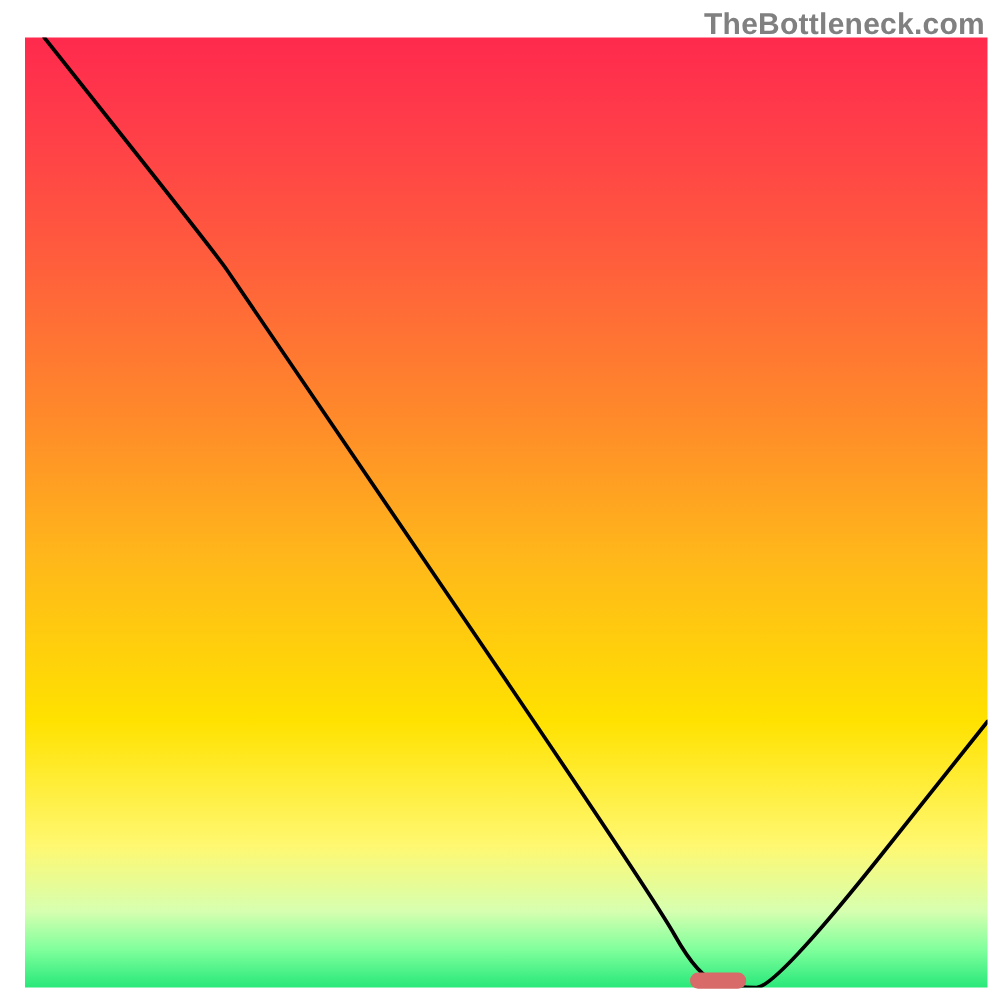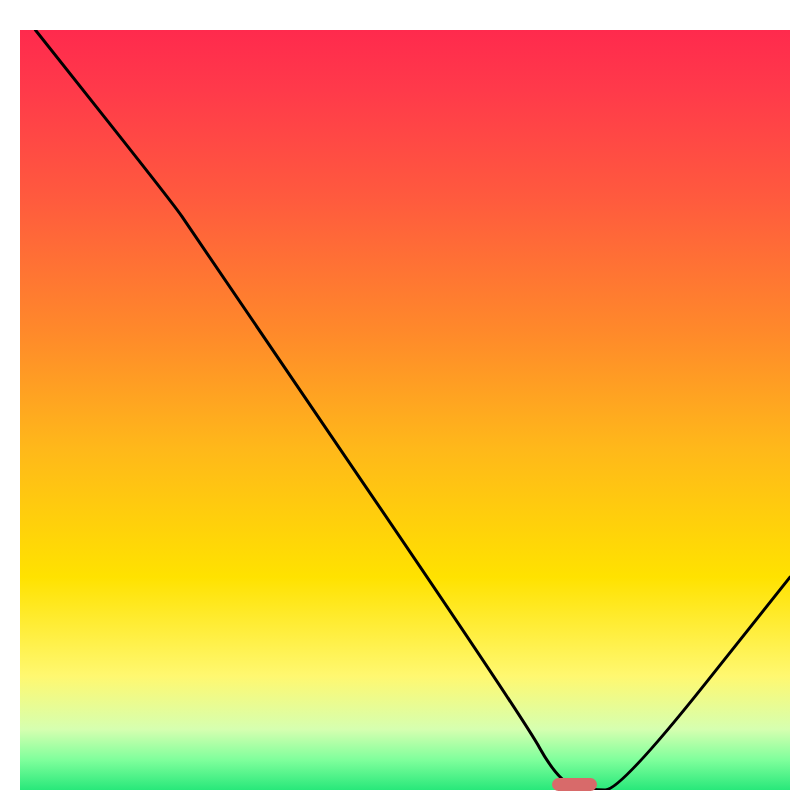--- a/index.html
+++ b/index.html
@@ -69,20 +69,21 @@
     border-radius: 7px;
     background: #d86a6a;
   }
 </style>
 </head>
 <body>
 <div class="wrap">
 
   <div class="thin-top"></div>
 
+  <div class="attribution">TheBottleneck.com</div>
 
   <div class="plot"></div>
 
   <svg class="curve" viewBox="0 0 770 760" preserveAspectRatio="none">
     <path d="M 15.4 0.0 Q 15.4 0.0 84.7 87.4 Q 154.0 174.8 161.7 186.2 Q 169.4 197.6 334.9 440.8 Q 500.5 684.0 519.8 718.2 Q 539.0 752.4 554.4 756.2 Q 569.8 760.0 585.2 760.0 Q 600.6 760.0 685.3 653.6 T 770.0 547.2" fill="none" stroke="#000000" stroke-width="3" stroke-linejoin="round" stroke-linecap="round"></path>
   </svg>
 
   <div class="marker" style="left: 552.07px; top: 777.92px; width: 44.66px; background: rgb(216, 106, 106);"></div>
 
 </div>

